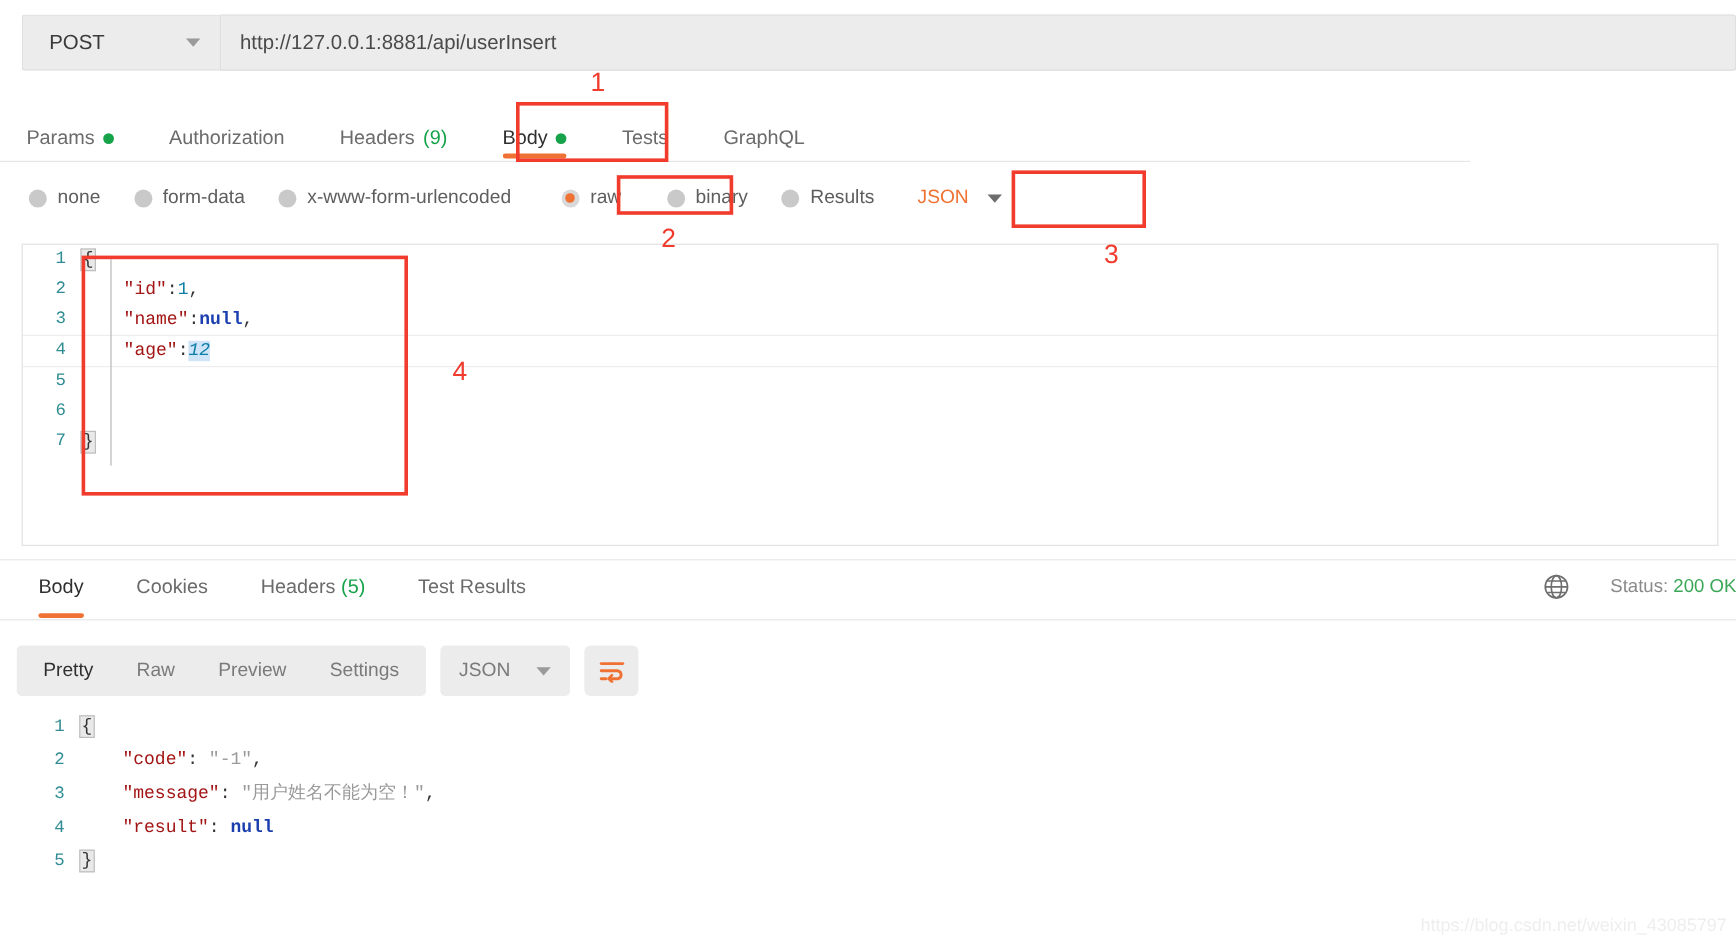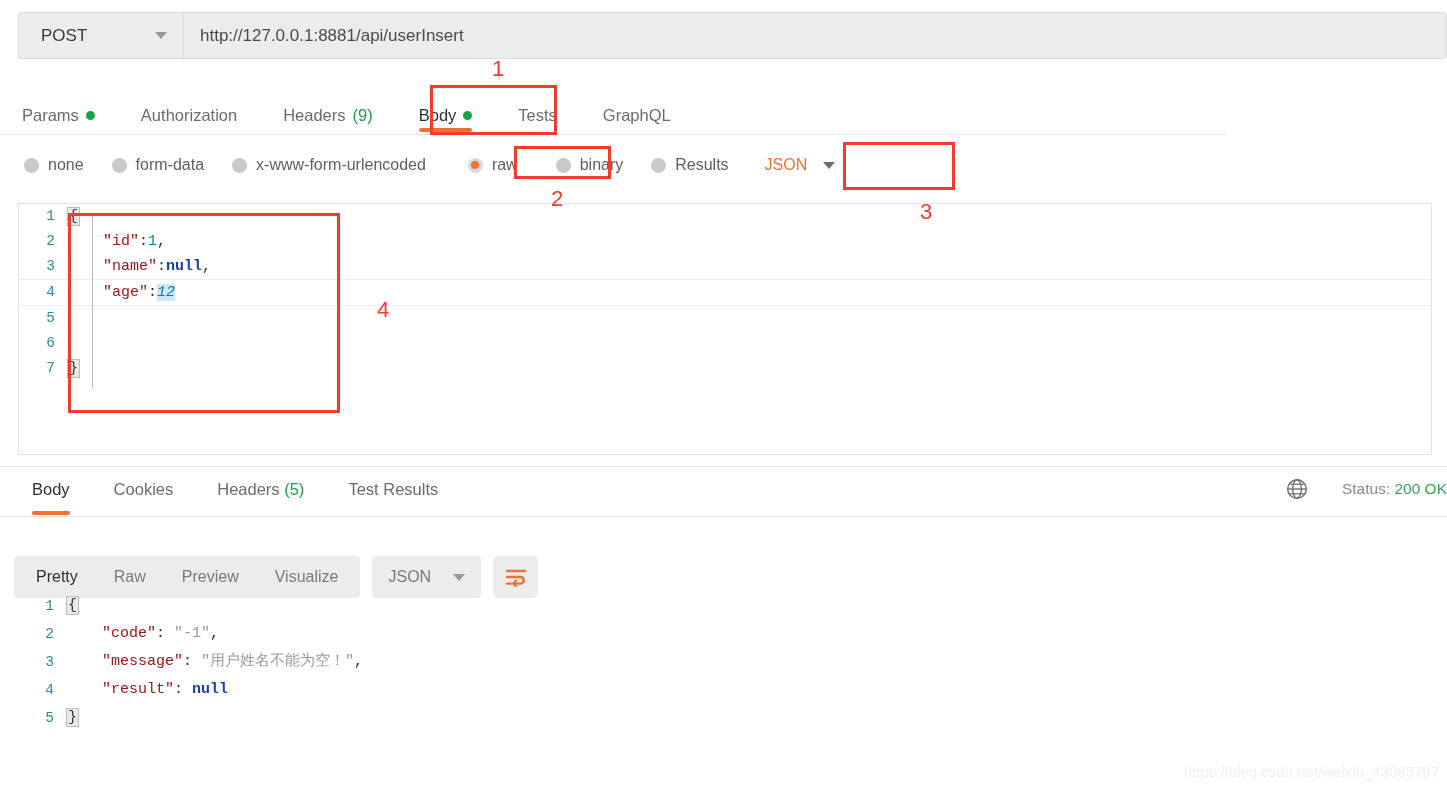--- a/index.html
+++ b/index.html
@@ -279,21 +279,21 @@
     font-size: 15.5px;
     color: #8a8a8a;
   }
   .status-text { color: #8a8a8a; }
   .status-ok { color: #3aa757; }
 
   
   .resp-toolbar {
     position: absolute;
     left: 14px;
-    top: 556px;
+    top: 538px;
     display: flex;
     align-items: flex-end;
     gap: 12px;
     border-radius: 11px;
   }
   .pill-group {
     background: #ececec;
     border-radius: 4px;
     display: flex;
     align-items: center;
@@ -495,21 +495,21 @@
     <span class="status-text">Status:</span>
     <span class="status-ok">200 OK</span>
   </span>
 </div>
 
 <div class="resp-toolbar">
   <div class="pill-group">
     <span class="pill-item active">Pretty</span>
     <span class="pill-item">Raw</span>
     <span class="pill-item">Preview</span>
-    <span class="pill-item">Visualize</span>
+    <span class="pill-item">Settings</span>
   </div>
   <div class="pill-select">
     <span>JSON</span>
     <span class="caret"></span>
   </div>
   <div class="icon-btn">
     <span style="display:flex;">
       <svg width="24" height="20" viewBox="0 0 24 20">
         <line x1="3" y1="4" x2="21" y2="4" stroke="#ef7234" stroke-width="2.4" stroke-linecap="round"></line>
         <path d="M3 10 H17 a3.4 3.4 0 0 1 0 6.6 H10" fill="none" stroke="#ef7234" stroke-width="2.4" stroke-linecap="round"></path>

